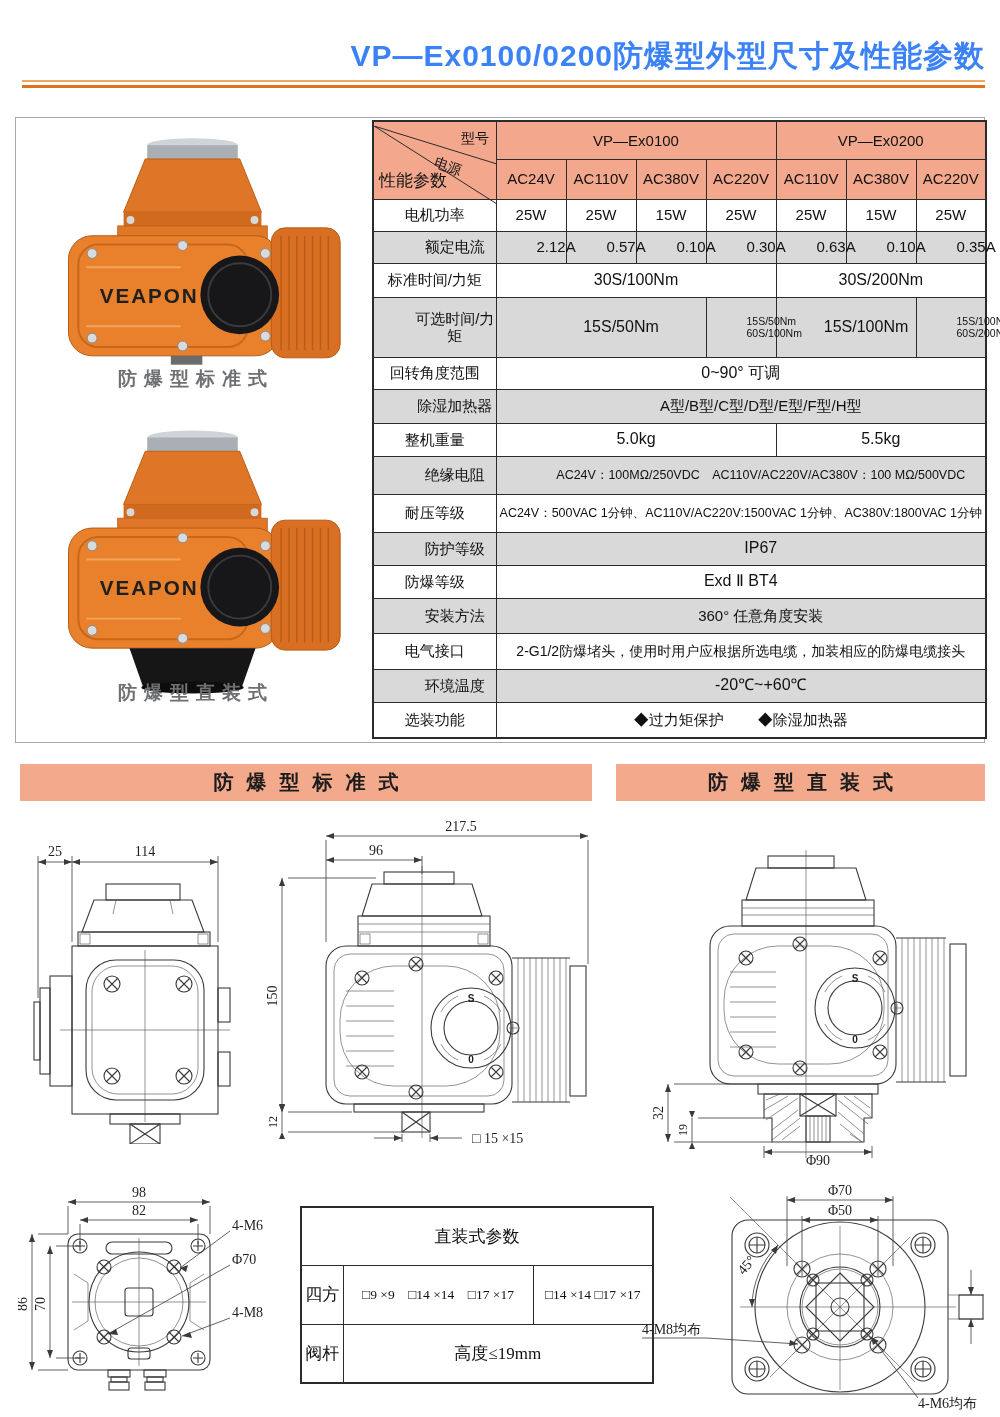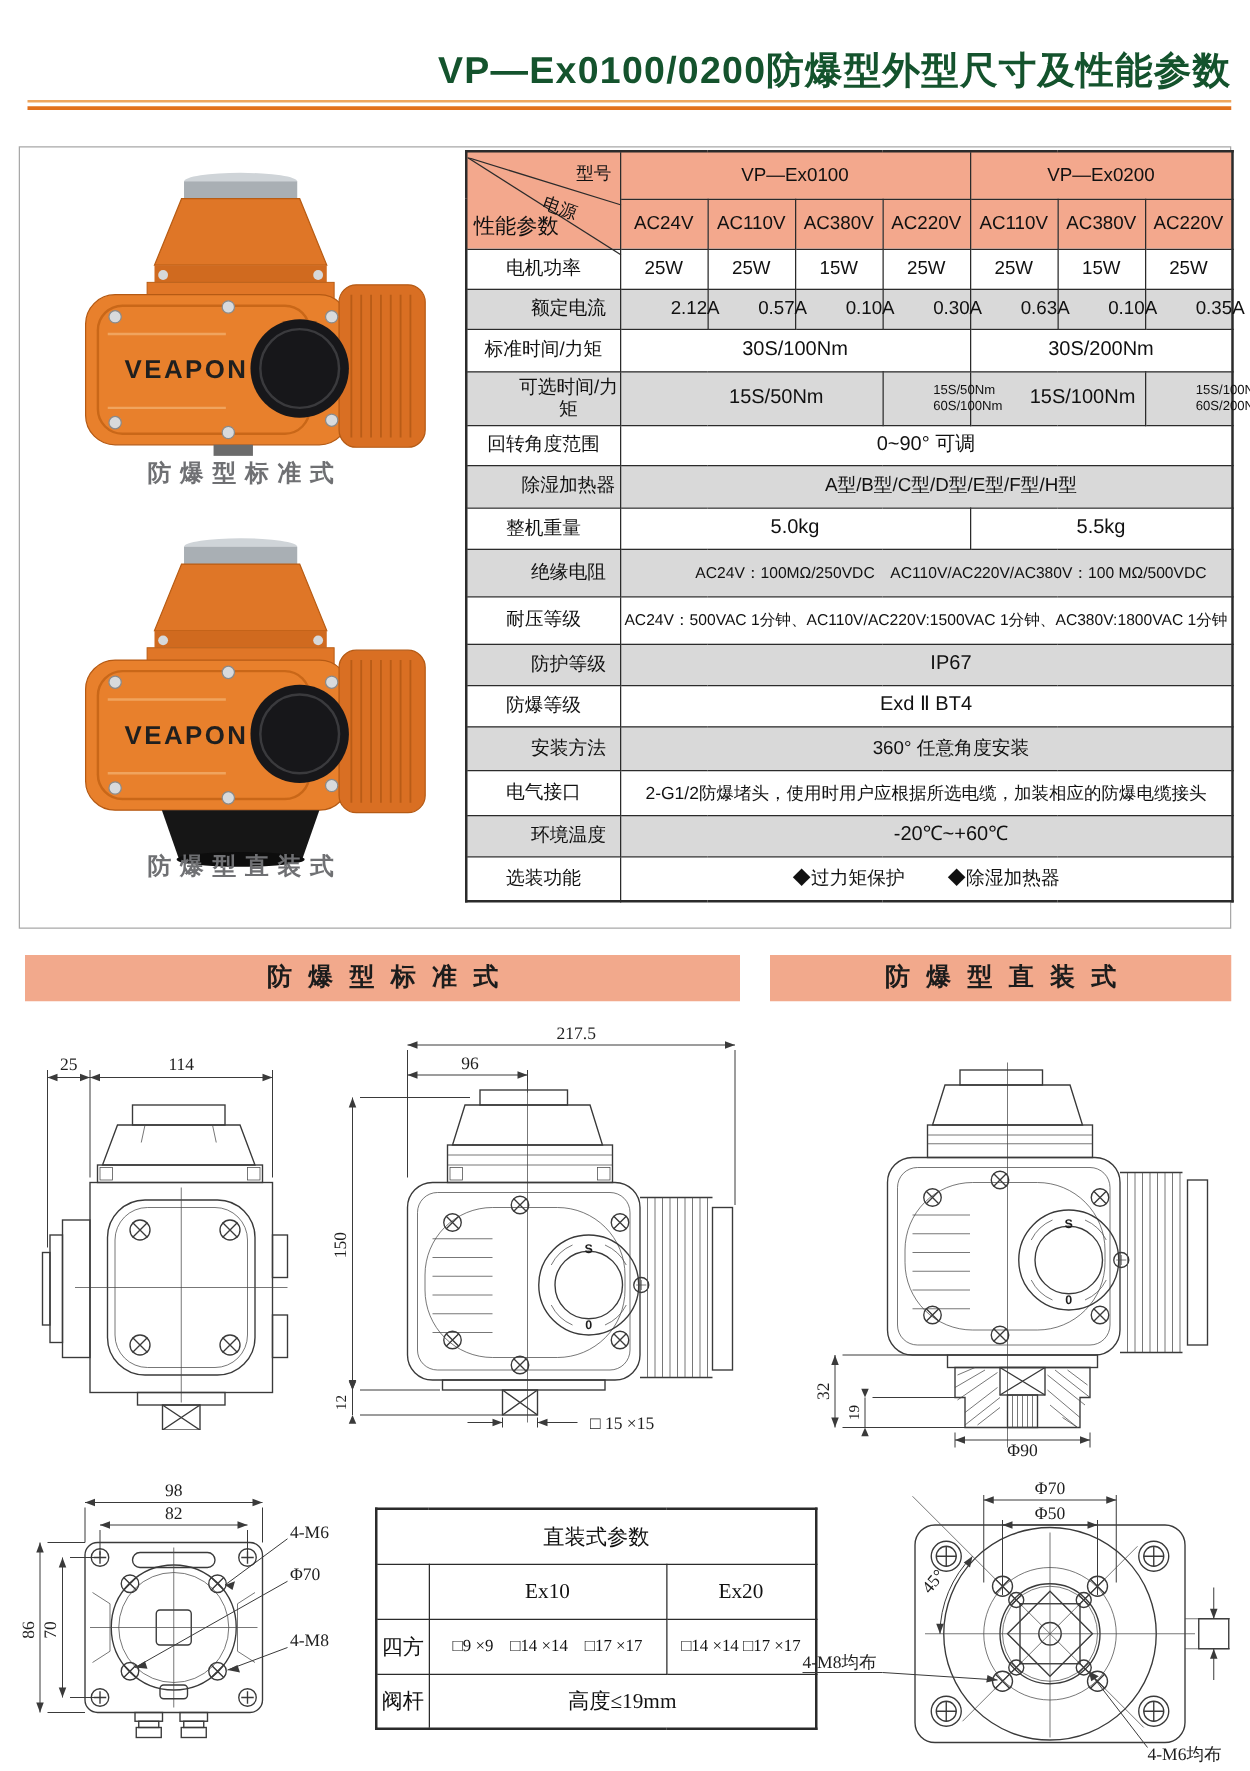--- a/index.html
+++ b/index.html
@@ -1,18 +1,18 @@
 <!DOCTYPE html>
 <html><head>
 <meta charset="utf-8">
 <style>
   html,body{margin:0;padding:0;background:#fff;}
   .page{position:relative;width:1000px;height:1417px;background:#fff;overflow:hidden;
         font-family:"Liberation Sans",sans-serif;color:#222;}
-  .title{position:absolute;top:36px;right:15px;font-size:30px;font-weight:bold;color:#14532d;letter-spacing:1px;}
+  .title{position:absolute;top:36px;right:15px;font-size:30px;font-weight:bold;color:#3b82f6;letter-spacing:1px;}
   .rule1{position:absolute;left:22px;right:15px;top:80px;height:2px;background:#eda55e;}
   .rule2{position:absolute;left:22px;right:15px;top:85px;height:3px;background:#e2711c;}
   .topbox{position:absolute;left:15px;top:117px;width:968px;height:624px;border:1px solid #a8a8a8;background:#fff;}
   .photo{position:absolute;}
   .caption{position:absolute;width:315px;text-align:center;font-size:19px;font-weight:bold;color:#6f7073;
            letter-spacing:7px;text-indent:7px;}
   
   table.spec{position:absolute;left:372px;top:120px;width:613px;border-collapse:collapse;table-layout:fixed;
              font-size:15px;color:#111;border:2px solid #2b2b2b;}
   table.spec td{border:1px solid #2b2b2b;text-align:center;vertical-align:middle;padding:0;line-height:1.15;}
@@ -169,21 +169,21 @@
       <td>0.30A</td>
       <td>0.63A</td>
       <td>0.10A</td>
       <td>0.35A</td>
     </tr>
     <tr class="rw" style="height:34px">
       <td class="lbl">标准时间/力矩</td>
       <td colspan="4" class="cell-big">30S/100Nm</td>
       <td colspan="3" class="cell-big">30S/200Nm</td>
     </tr>
-    <tr class="rg" style="height:43px">
+    <tr class="rg" style="height:60px">
       <td class="lbl">可选时间/力矩</td>
       <td colspan="3" class="cell-big">15S/50Nm</td>
       <td class="cell-sm">
         <div>15S/50Nm</div>
         <div>60S/100Nm</div>
       </td>
       <td colspan="2" class="cell-big">15S/100Nm</td>
       <td class="cell-sm">
         <div>15S/100Nm</div>
         <div>60S/200Nm</div>
@@ -495,25 +495,20 @@
     <colgroup>
         <col style="width:42px">
         <col style="width:190px">
         <col style="width:120px">
       </colgroup>
     <tbody>
     <tr style="height:36px">
           <td colspan="3">直装式参数</td>
         </tr>
     <tr style="height:36px">
-      <td></td>
-      <td>Ex10</td>
-      <td>Ex20</td>
-    </tr>
-    <tr style="height:36px">
       <td>四方</td>
       <td class="p-sm">□9 ×9　□14 ×14　□17 ×17</td>
       <td class="p-sm">□14 ×14 □17 ×17</td>
     </tr>
     <tr style="height:36px">
       <td>阀杆</td>
       <td colspan="2">高度≤19mm</td>
     </tr>
     </tbody>
   </table>

